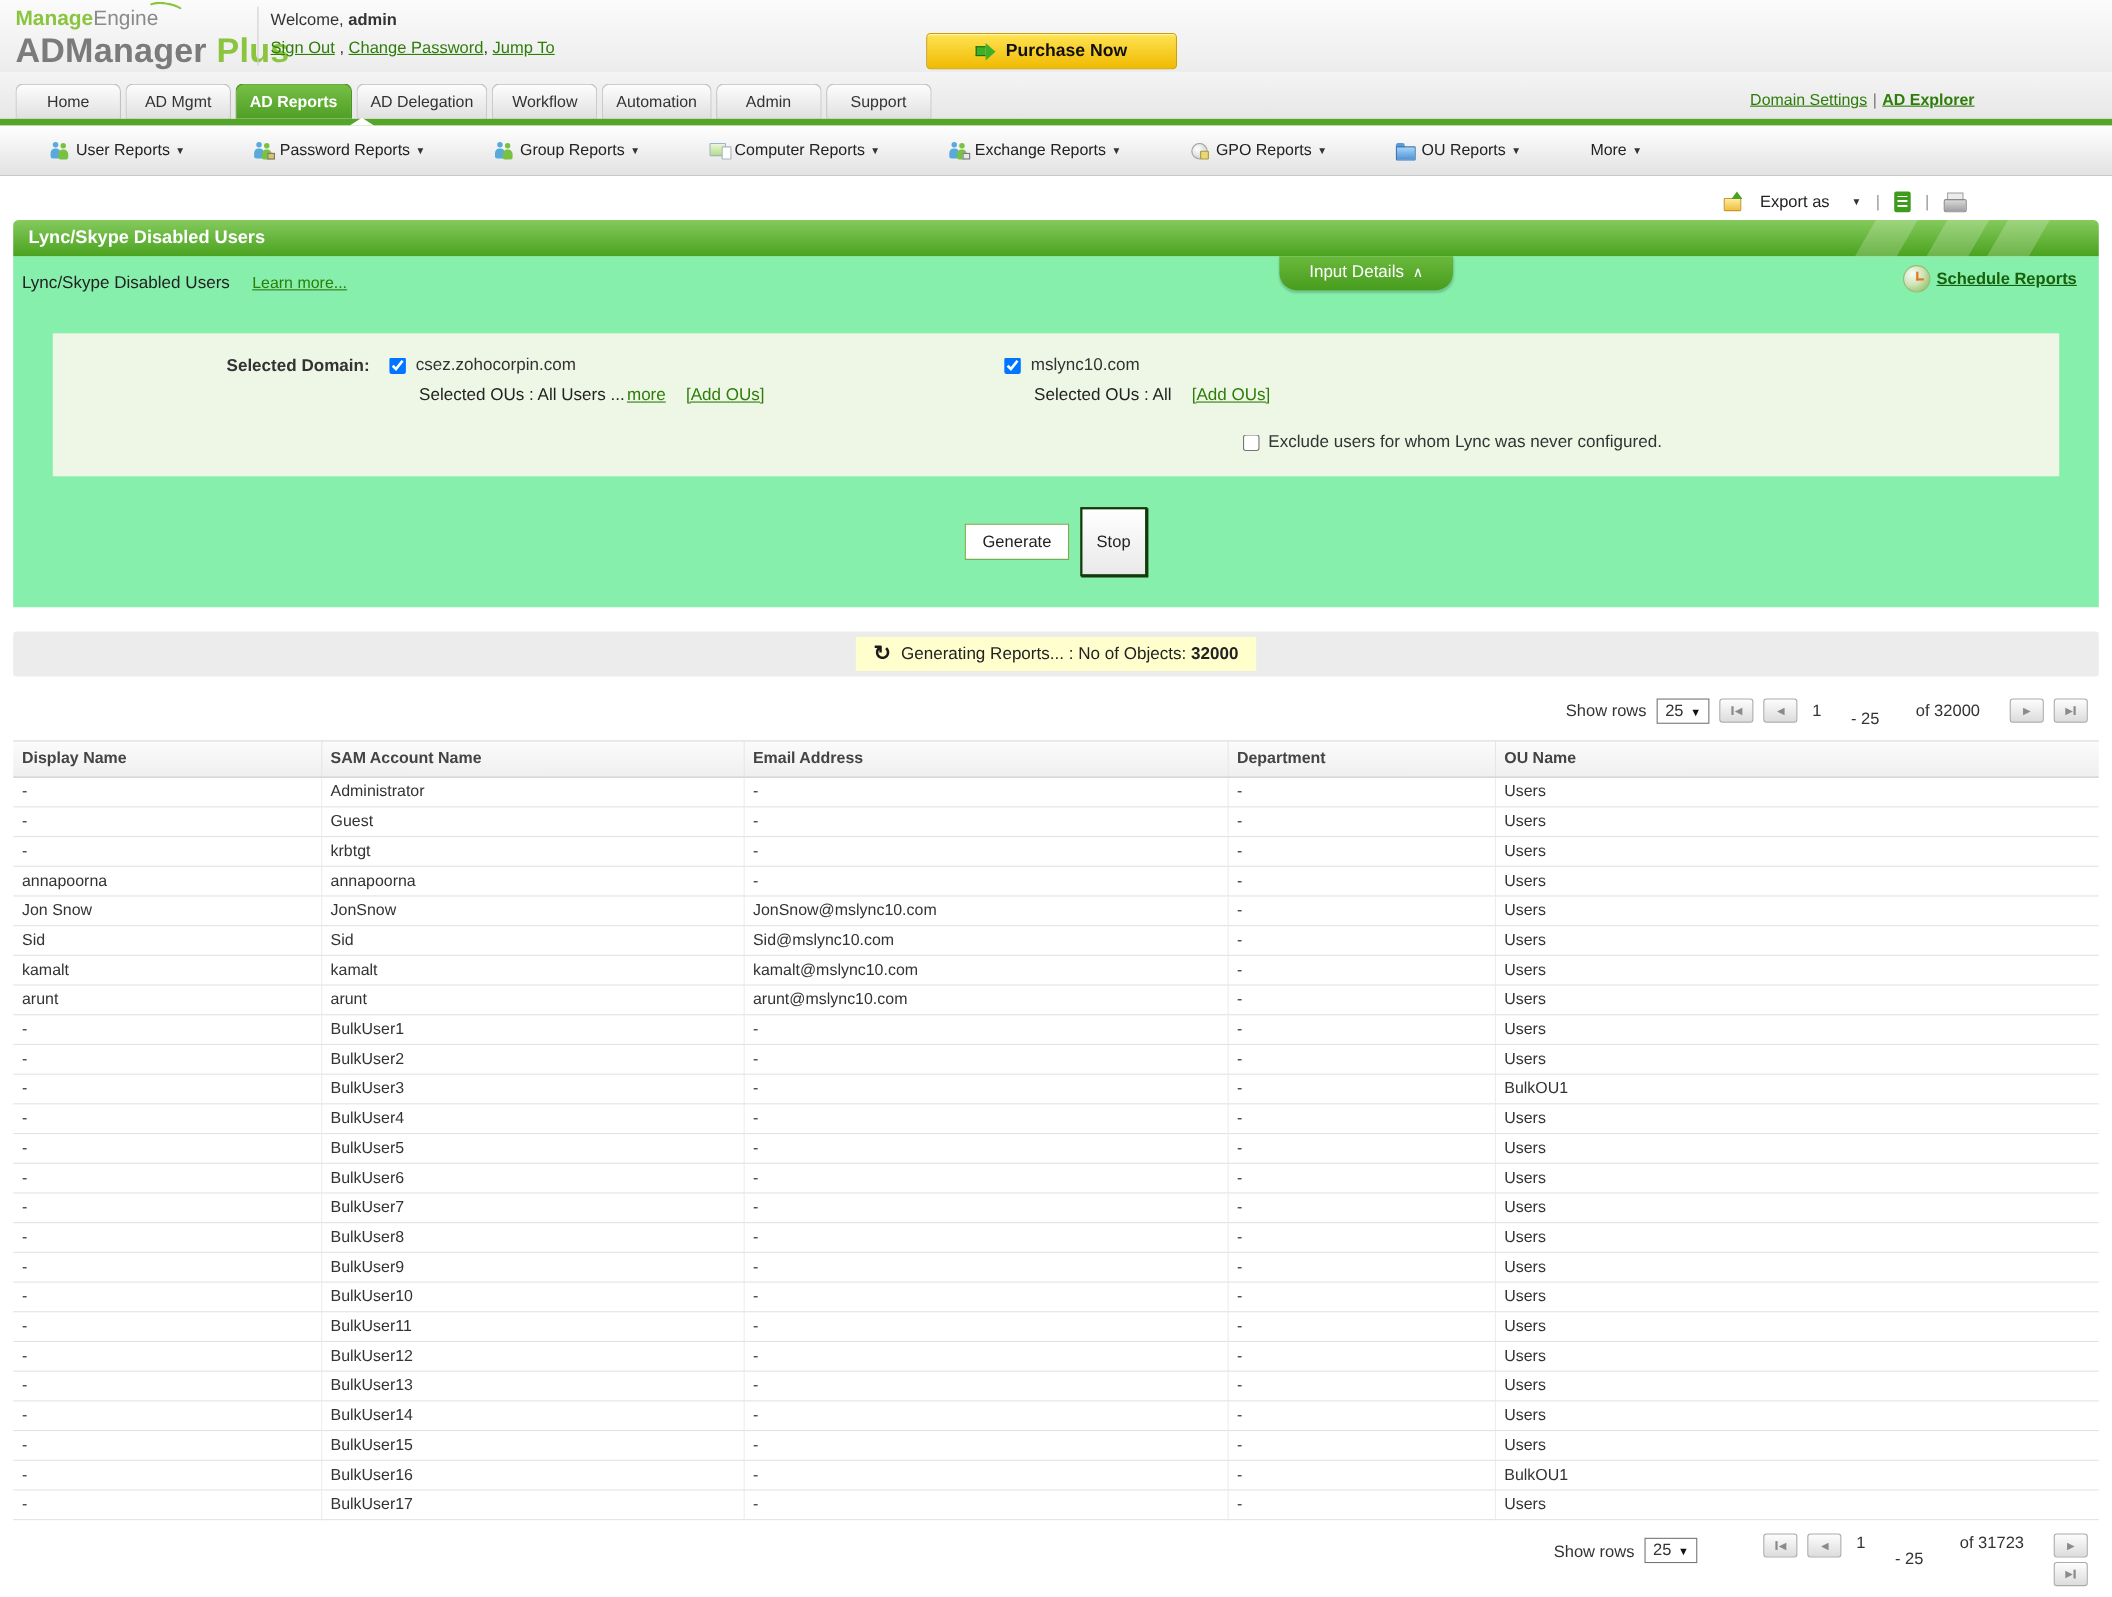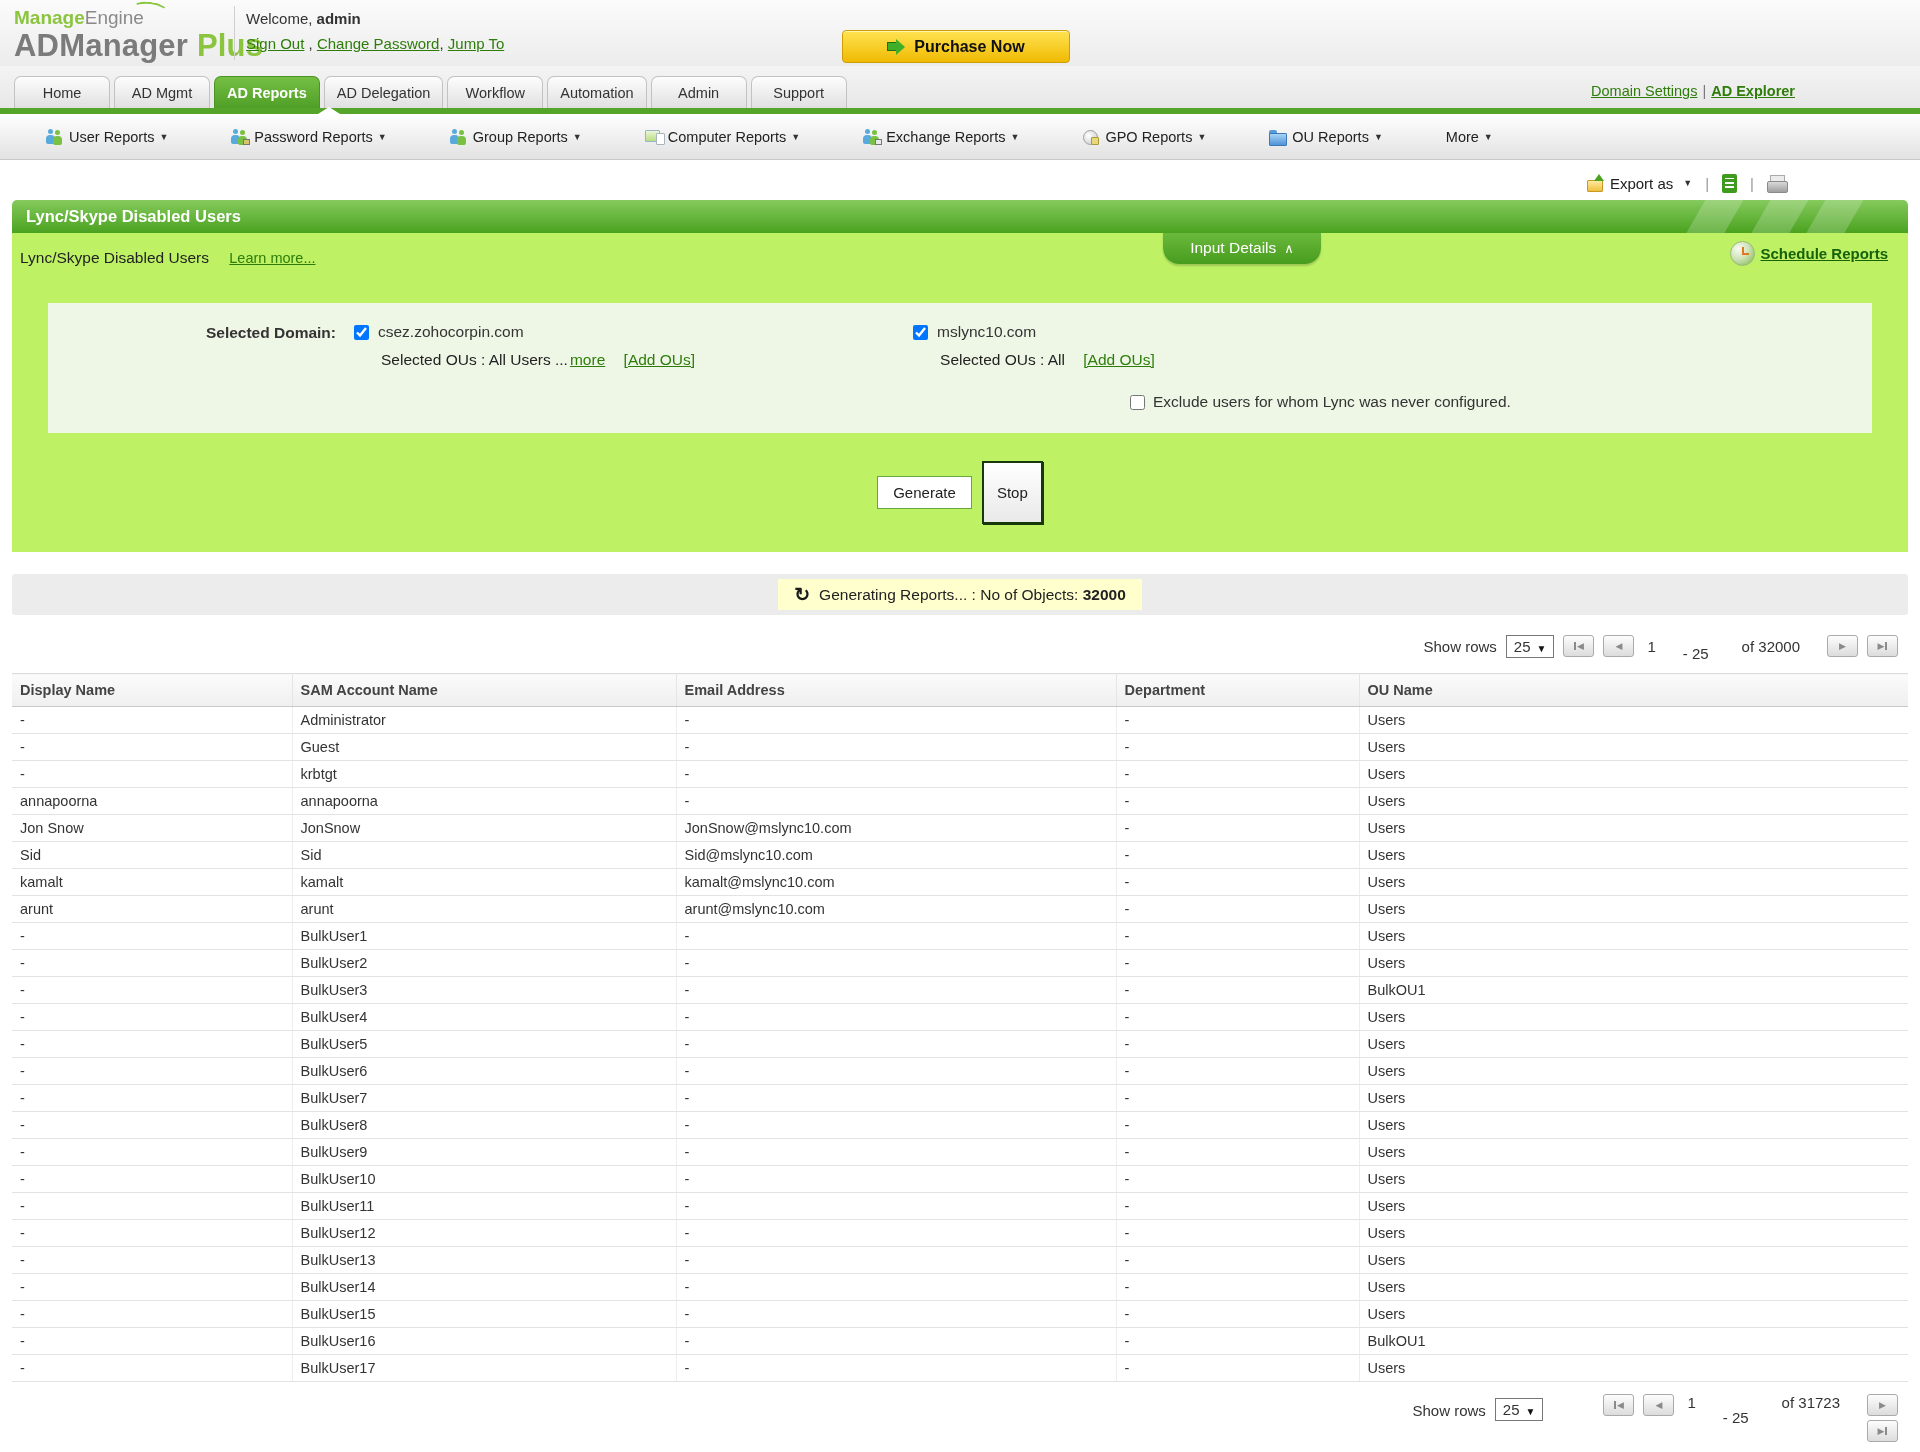--- a/index.html
+++ b/index.html
@@ -83,21 +83,21 @@
   .ic-gpo::after { content:""; position:absolute; left:9px; top:8px; width:6px; height:6px;
     background:#e8d87a; border:1px solid #a79a3c; border-radius:1px; }
   .ic-ou::before { content:""; position:absolute; left:0; top:1px; width:8px; height:4px;
     background:#5b9bd5; border-radius:2px 2px 0 0; }
   .ic-ou::after { content:""; position:absolute; left:0; top:4px; width:16px; height:11px;
     background:linear-gradient(#a8d4f5,#4f93d8); border:1px solid #3c78b5; border-radius:1px; }
 
   
   .export-row { height:34px; margin-top:6px; display:flex; justify-content:flex-end; align-items:center;
     padding-right:133px; gap:13px; font-size:15px; color:#222; }
-  .export-item { display:flex; align-items:center; gap:5px; cursor:pointer; }
+  .export-item { display:flex; align-items:center; gap:15px; cursor:pointer; }
   .pipe { color:#999; }
   .ic-exp { width:18px; height:17px; position:relative; display:inline-block; }
   .ic-exp::before { content:""; position:absolute; left:0; top:5px; width:14px; height:10px;
     background:linear-gradient(#ffe9a0,#f0c040); border:1px solid #c79a28; border-radius:1px; }
   .ic-exp::after { content:""; position:absolute; left:7px; top:-1px; width:0; height:0;
     border-left:5px solid transparent; border-right:5px solid transparent; border-bottom:7px solid #4aa21f; }
   .ic-doc { width:15px; height:19px; background:#3f9b1e; border-radius:2px; position:relative; display:inline-block; cursor:pointer; }
   .ic-doc::before { content:""; position:absolute; left:3px; top:4px; width:9px; height:11px;
     background:repeating-linear-gradient(#fff 0 1.5px, transparent 1.5px 4.2px); }
   .ic-print { width:20px; height:17px; position:relative; display:inline-block; cursor:pointer; }
@@ -105,21 +105,21 @@
   .ic-print::after { content:""; position:absolute; left:0; top:6px; width:19px; height:10px;
     background:linear-gradient(#d9d9d9,#9f9f9f); border:1px solid #8a8a8a; border-radius:2px; }
 
   
   .title-bar { margin:0 12px; height:33px; background:linear-gradient(#85ca5d,#4aa21f);
     border-radius:5px 5px 0 0; color:#fff; font-weight:bold; font-size:16.5px; line-height:33px;
     padding-left:14px; position:relative; overflow:hidden; }
   .title-bar .stripe { position:absolute; top:-12px; height:60px; width:38px;
     background:rgba(255,255,255,.20); transform:skewX(-30deg); }
   .s1 { right:110px; } .s2 { right:175px; } .s3 { right:55px; background:rgba(255,255,255,.14); }
-  .section-body { margin:0 12px; background:#bef264; padding-bottom:28px; }
+  .section-body { margin:0 12px; background:#86efac; padding-bottom:28px; }
   .subtitle-row { position:relative; height:50px; }
   .subtitle { position:absolute; left:8px; top:16px; font-size:15.5px; color:#222; }
   .subtitle .learn { margin-left:16px; font-size:14.5px; }
   .input-details-tab { position:absolute; left:1151px; top:0; width:158px; height:31px;
     background:linear-gradient(#6ab93c,#479c1e); color:#fff; font-size:15.5px; text-align:center;
     line-height:29px; border-radius:0 0 16px 16px; box-shadow:0 2px 2px rgba(0,0,0,.18); cursor:pointer; }
   .input-details-tab .up { font-size:13px; margin-left:8px; }
   .schedule { position:absolute; right:20px; top:8px; display:flex; align-items:center; gap:5px; cursor:pointer; }
   .ic-sched { width:25px; height:25px; border-radius:50%; border:1px solid #9bb878; position:relative;
     background:radial-gradient(circle at 32% 30%, #f7faf2, #cfe3b8 45%, #7ab648); }

